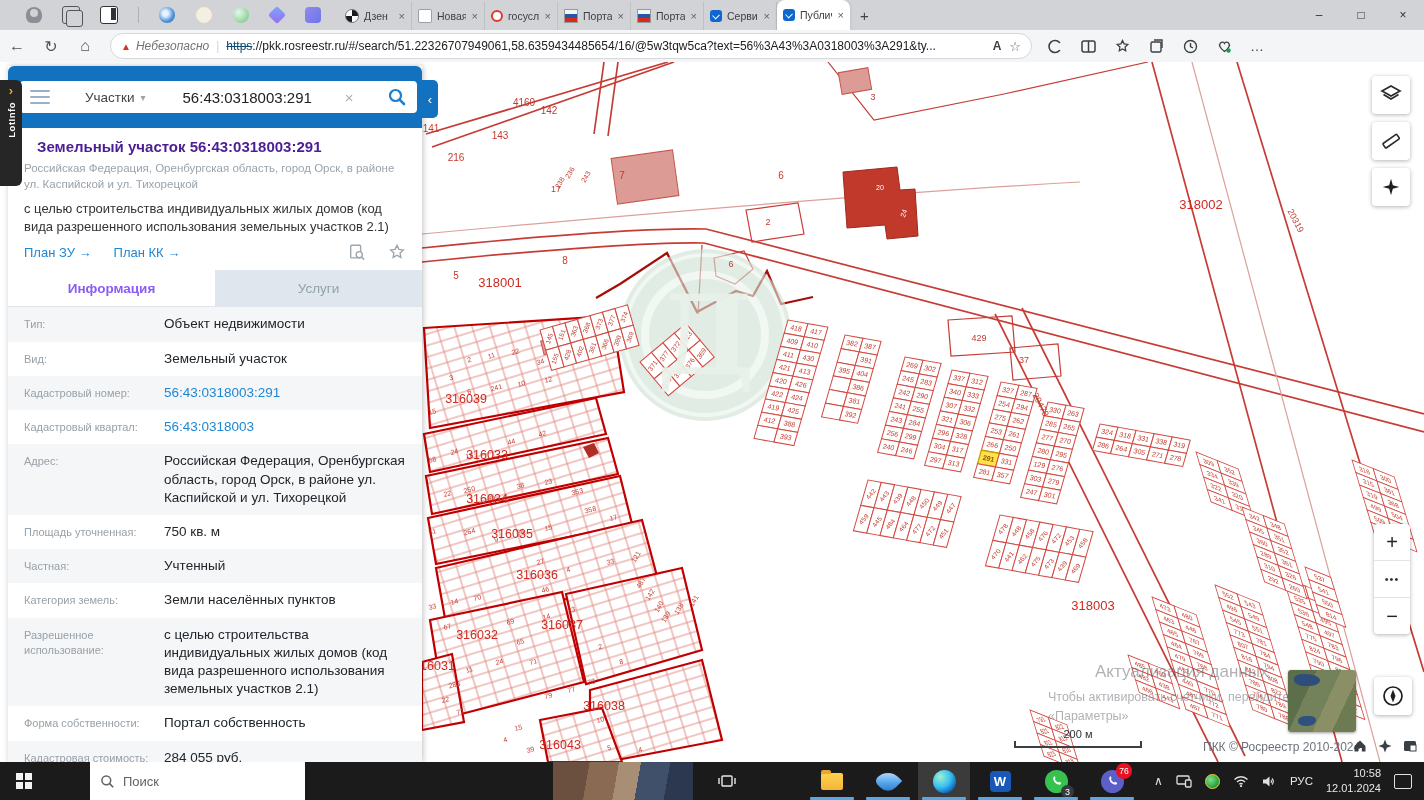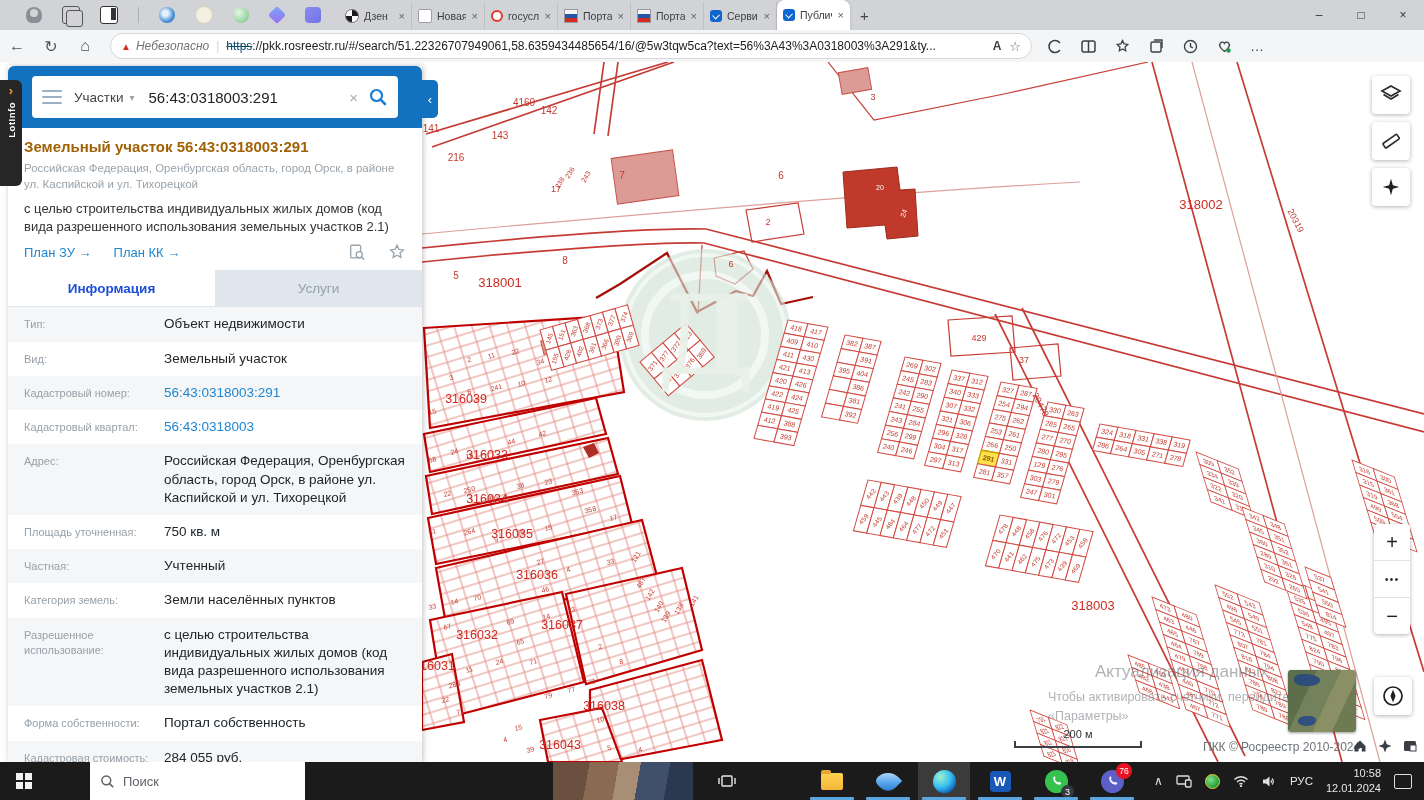--- a/index.html
+++ b/index.html
@@ -77,42 +77,42 @@
   #minimap:before{content:"";position:absolute;left:6px;top:4px;width:26px;height:12px;background:#2e4d7b;border-radius:40% 60% 50% 50%;}
   #minimap:after{content:"";position:absolute;left:10px;bottom:6px;width:18px;height:10px;background:#31507e;border-radius:50% 40% 60% 50%;}
   #scalebar{position:absolute;left:1014px;top:666px;width:128px;z-index:3;color:#2f3338;}
   #scalebar .sl{font-size:11px;text-align:center;margin-bottom:1px;}
   #scalebar .sb{height:5px;border-bottom:2px solid #3a3f44;border-left:2px solid #3a3f44;border-right:2px solid #3a3f44;}
   #attribution{position:absolute;left:1203px;top:678px;font-size:12px;color:#6d7278;z-index:4;}
   #attricons{position:absolute;left:1352px;top:676px;display:flex;gap:9px;z-index:4;}
   
   #panel{position:absolute;left:8px;top:4px;width:414px;height:696px;background:#fff;z-index:5;box-shadow:1px 0 6px rgba(0,0,0,.25);}
   #pshead{height:62px;background:#1272bf;border-radius:6px 6px 0 0;display:flex;align-items:center;}
-  #sbox{flex:1;height:42px;margin:0 24px;background:#fff;border-radius:4px;display:flex;align-items:center;padding:0 10px;box-sizing:border-box;}
+  #sbox{flex:1;height:32px;margin:0 12px;background:#fff;border-radius:4px;display:flex;align-items:center;padding:0 10px;box-sizing:border-box;gap:23px;}
   .hamb{width:20px;display:inline-flex;flex-direction:column;gap:3.5px;margin-right:12px;}
   .hamb i{height:2.5px;background:#9ab0c4;border-radius:1px;}
   .scat{font-size:13.5px;color:#444;display:flex;align-items:center;gap:6px;margin-right:14px;}
   .scat .ddv{color:#9aa5ad;font-size:10px;}
   .sval{flex:1;font-size:15px;color:#222;}
   .sclr{color:#a7afb6;font-size:15px;margin:0 10px;}
   #collapse{position:absolute;left:422px;top:18px;width:16px;height:38px;background:#1272bf;border-radius:0 5px 5px 0;color:#fff;display:flex;align-items:center;justify-content:center;font-size:13px;z-index:5;}
   #lotinfo{position:absolute;left:0;top:18px;width:22px;height:106px;background:#262626;border-radius:0 6px 6px 0;z-index:6;display:flex;flex-direction:column;align-items:center;padding-top:4px;box-sizing:border-box;}
   #lotinfo .la{color:#f0a022;font-size:13px;font-weight:bold;line-height:14px;}
   #lotinfo .lt{color:#fff;font-size:9.5px;font-weight:bold;writing-mode:vertical-rl;transform:rotate(180deg);margin-top:4px;letter-spacing:.5px;}
   #phead{padding:10px 16px 0 16px;}
-  #ptitle{font-size:15px;font-weight:bold;color:#a16207;margin-bottom:6px;}
+  #ptitle{font-size:15px;font-weight:bold;color:#4c1d95;margin-bottom:6px;margin-left:13px;}
   #psub{font-size:11.5px;color:#9aa3ab;line-height:1.35;margin-bottom:8px;}
   #pdesc{font-size:13px;color:#333;line-height:1.4;margin-bottom:7px;}
   #plinks{display:flex;align-items:center;gap:22px;padding-bottom:9px;}
   .plink{font-size:13px;color:#1e87d3;}
   #plspacer{flex:1;}
   .hico{width:18px;height:18px;}
   #ptabs{display:flex;height:36px;border-bottom:1px solid #dfe5ea;}
   .ptab{width:50%;display:flex;align-items:center;justify-content:center;font-size:13.5px;}
-  .ptab.on{background:#fff;color:#1d4ed8;font-weight:bold;}
+  .ptab.on{background:#fff;color:#8b5cf6;font-weight:bold;}
   .ptab.off{background:#dfe6ed;color:#93a1ad;}
   #info-rows{overflow:hidden;}
   .irow{display:flex;padding:8px 16px;box-sizing:border-box;}
   .irow.a{background:#f4f6f8;}
   .ilab{width:140px;flex:0 0 140px;font-size:11px;color:#98a1a8;padding-top:2px;padding-right:8px;box-sizing:border-box;line-height:1.4;}
   .ival{flex:1;font-size:13.5px;color:#20262b;line-height:1.35;}
   .ival.link{color:#1e87d3;}
   
   #taskbar{position:absolute;left:0;top:762px;width:1424px;height:38px;background:#1b1b1c;z-index:10;color:#e8e8e8;}
   #startbtn{position:absolute;left:0;top:0;width:48px;height:38px;display:flex;align-items:center;justify-content:center;}

